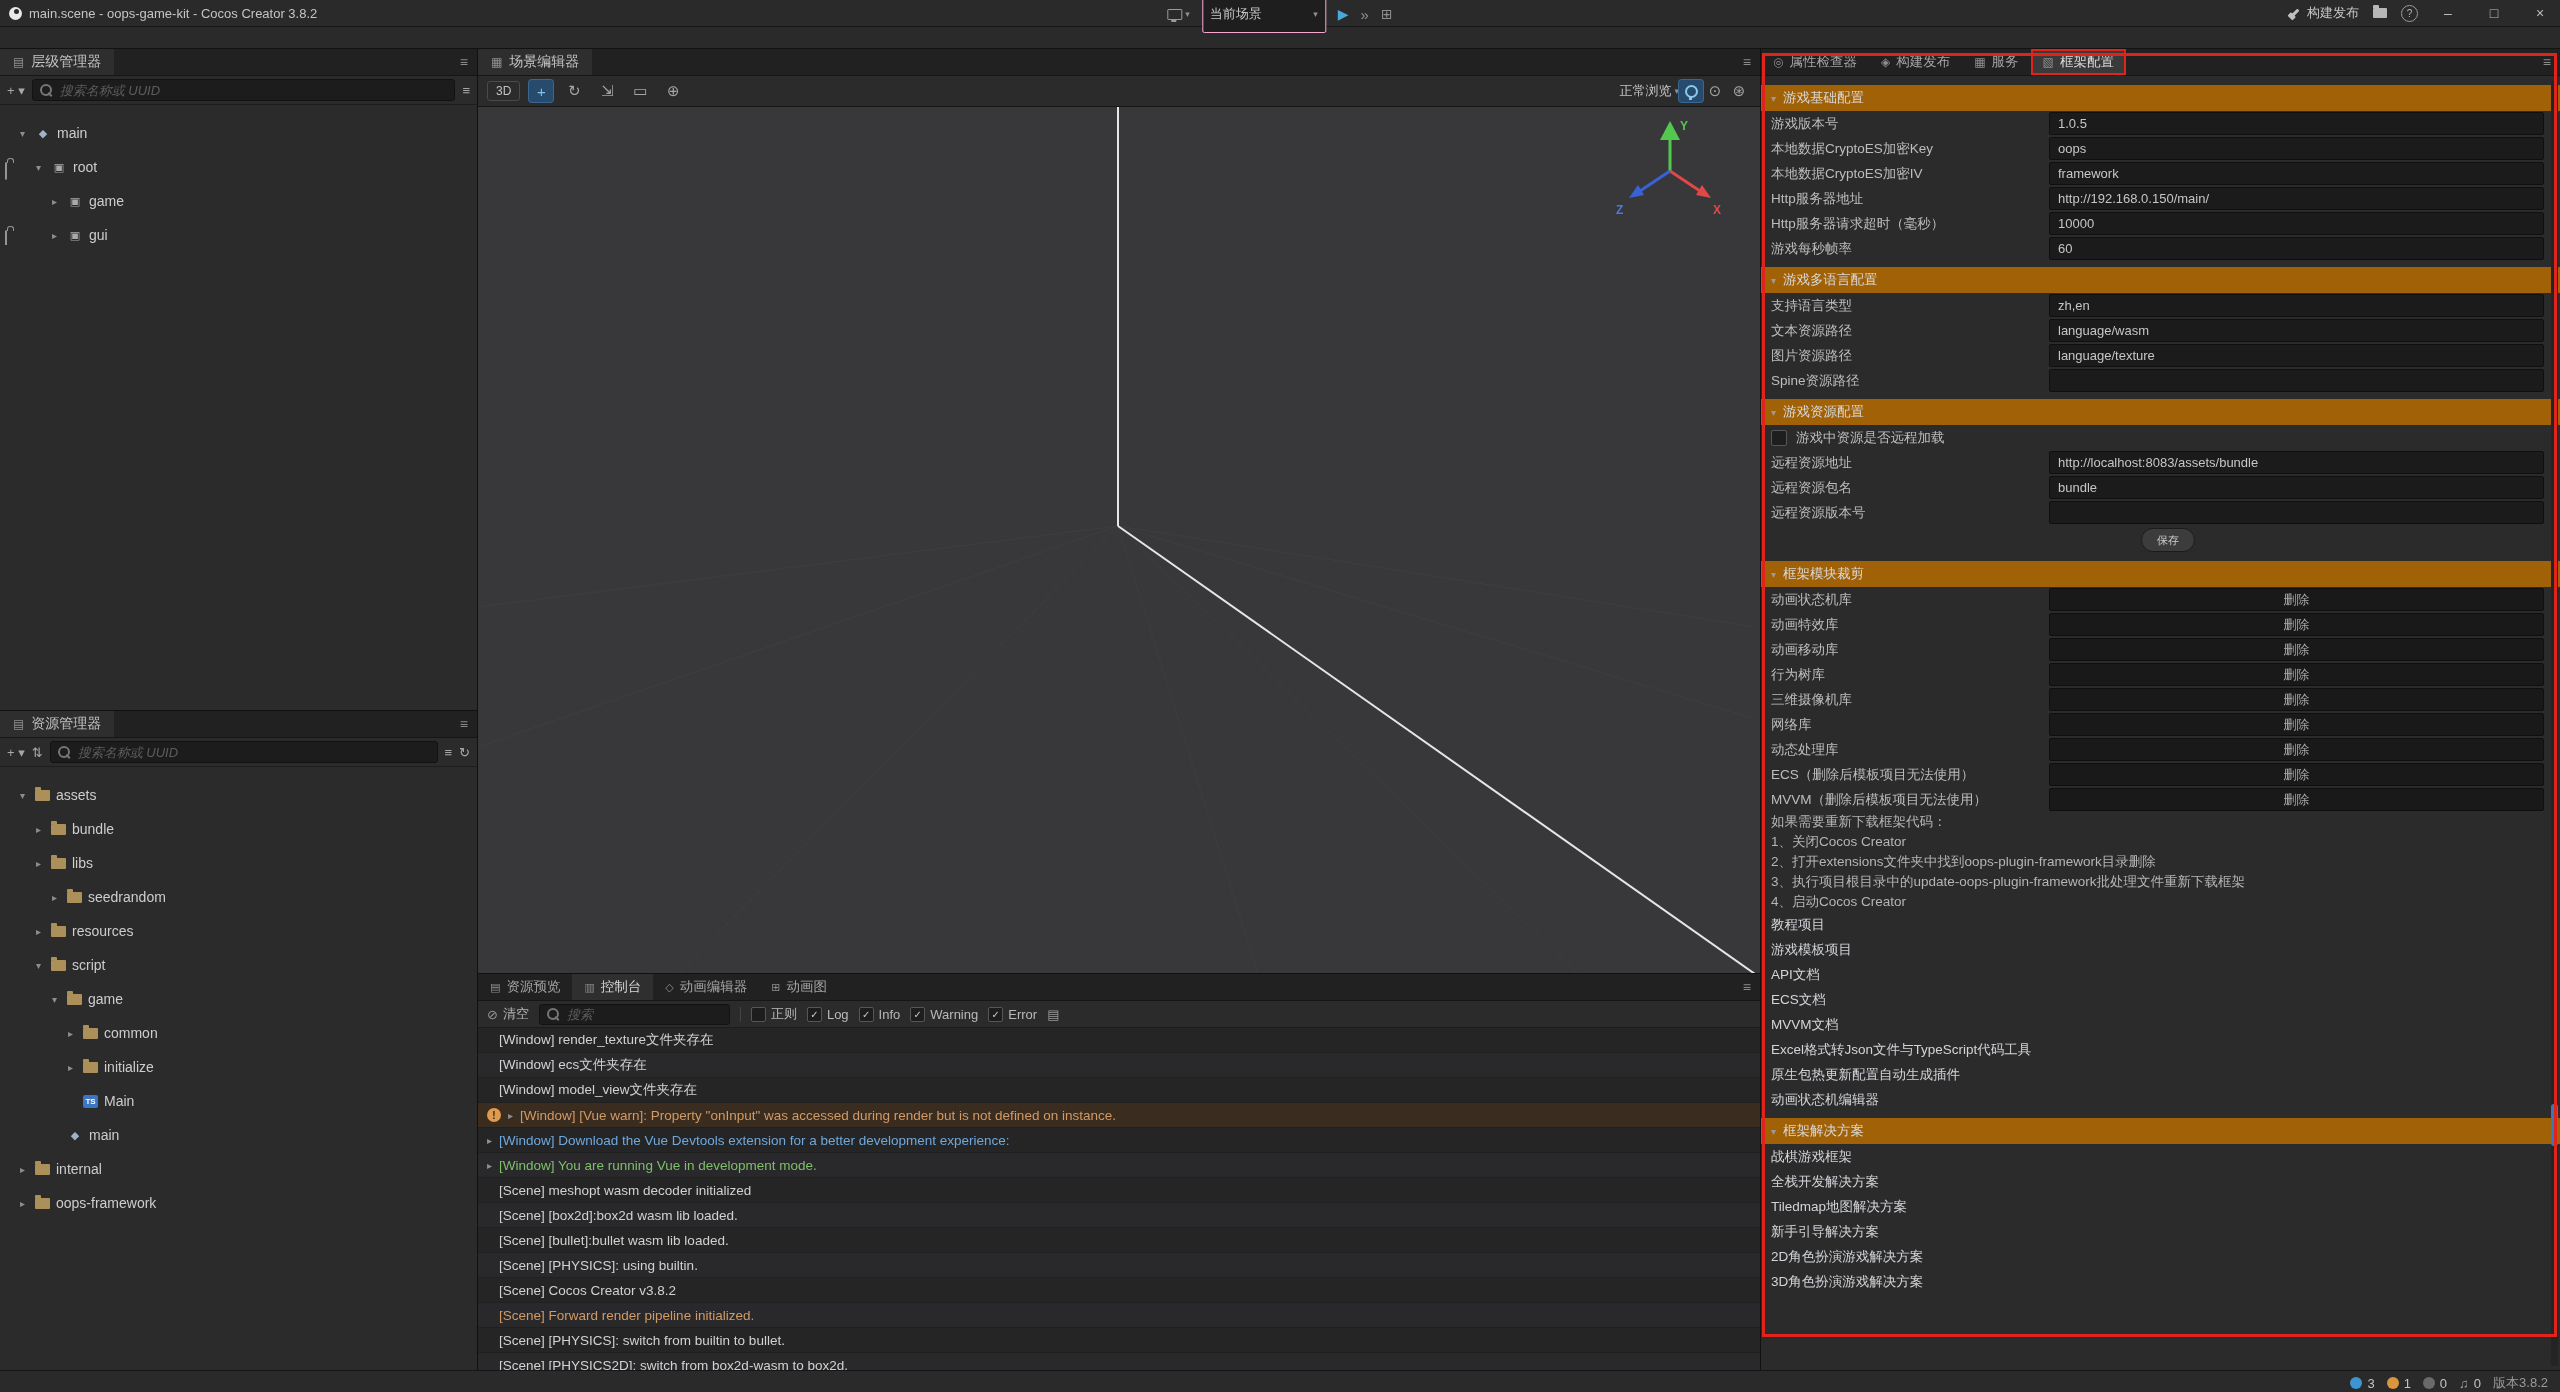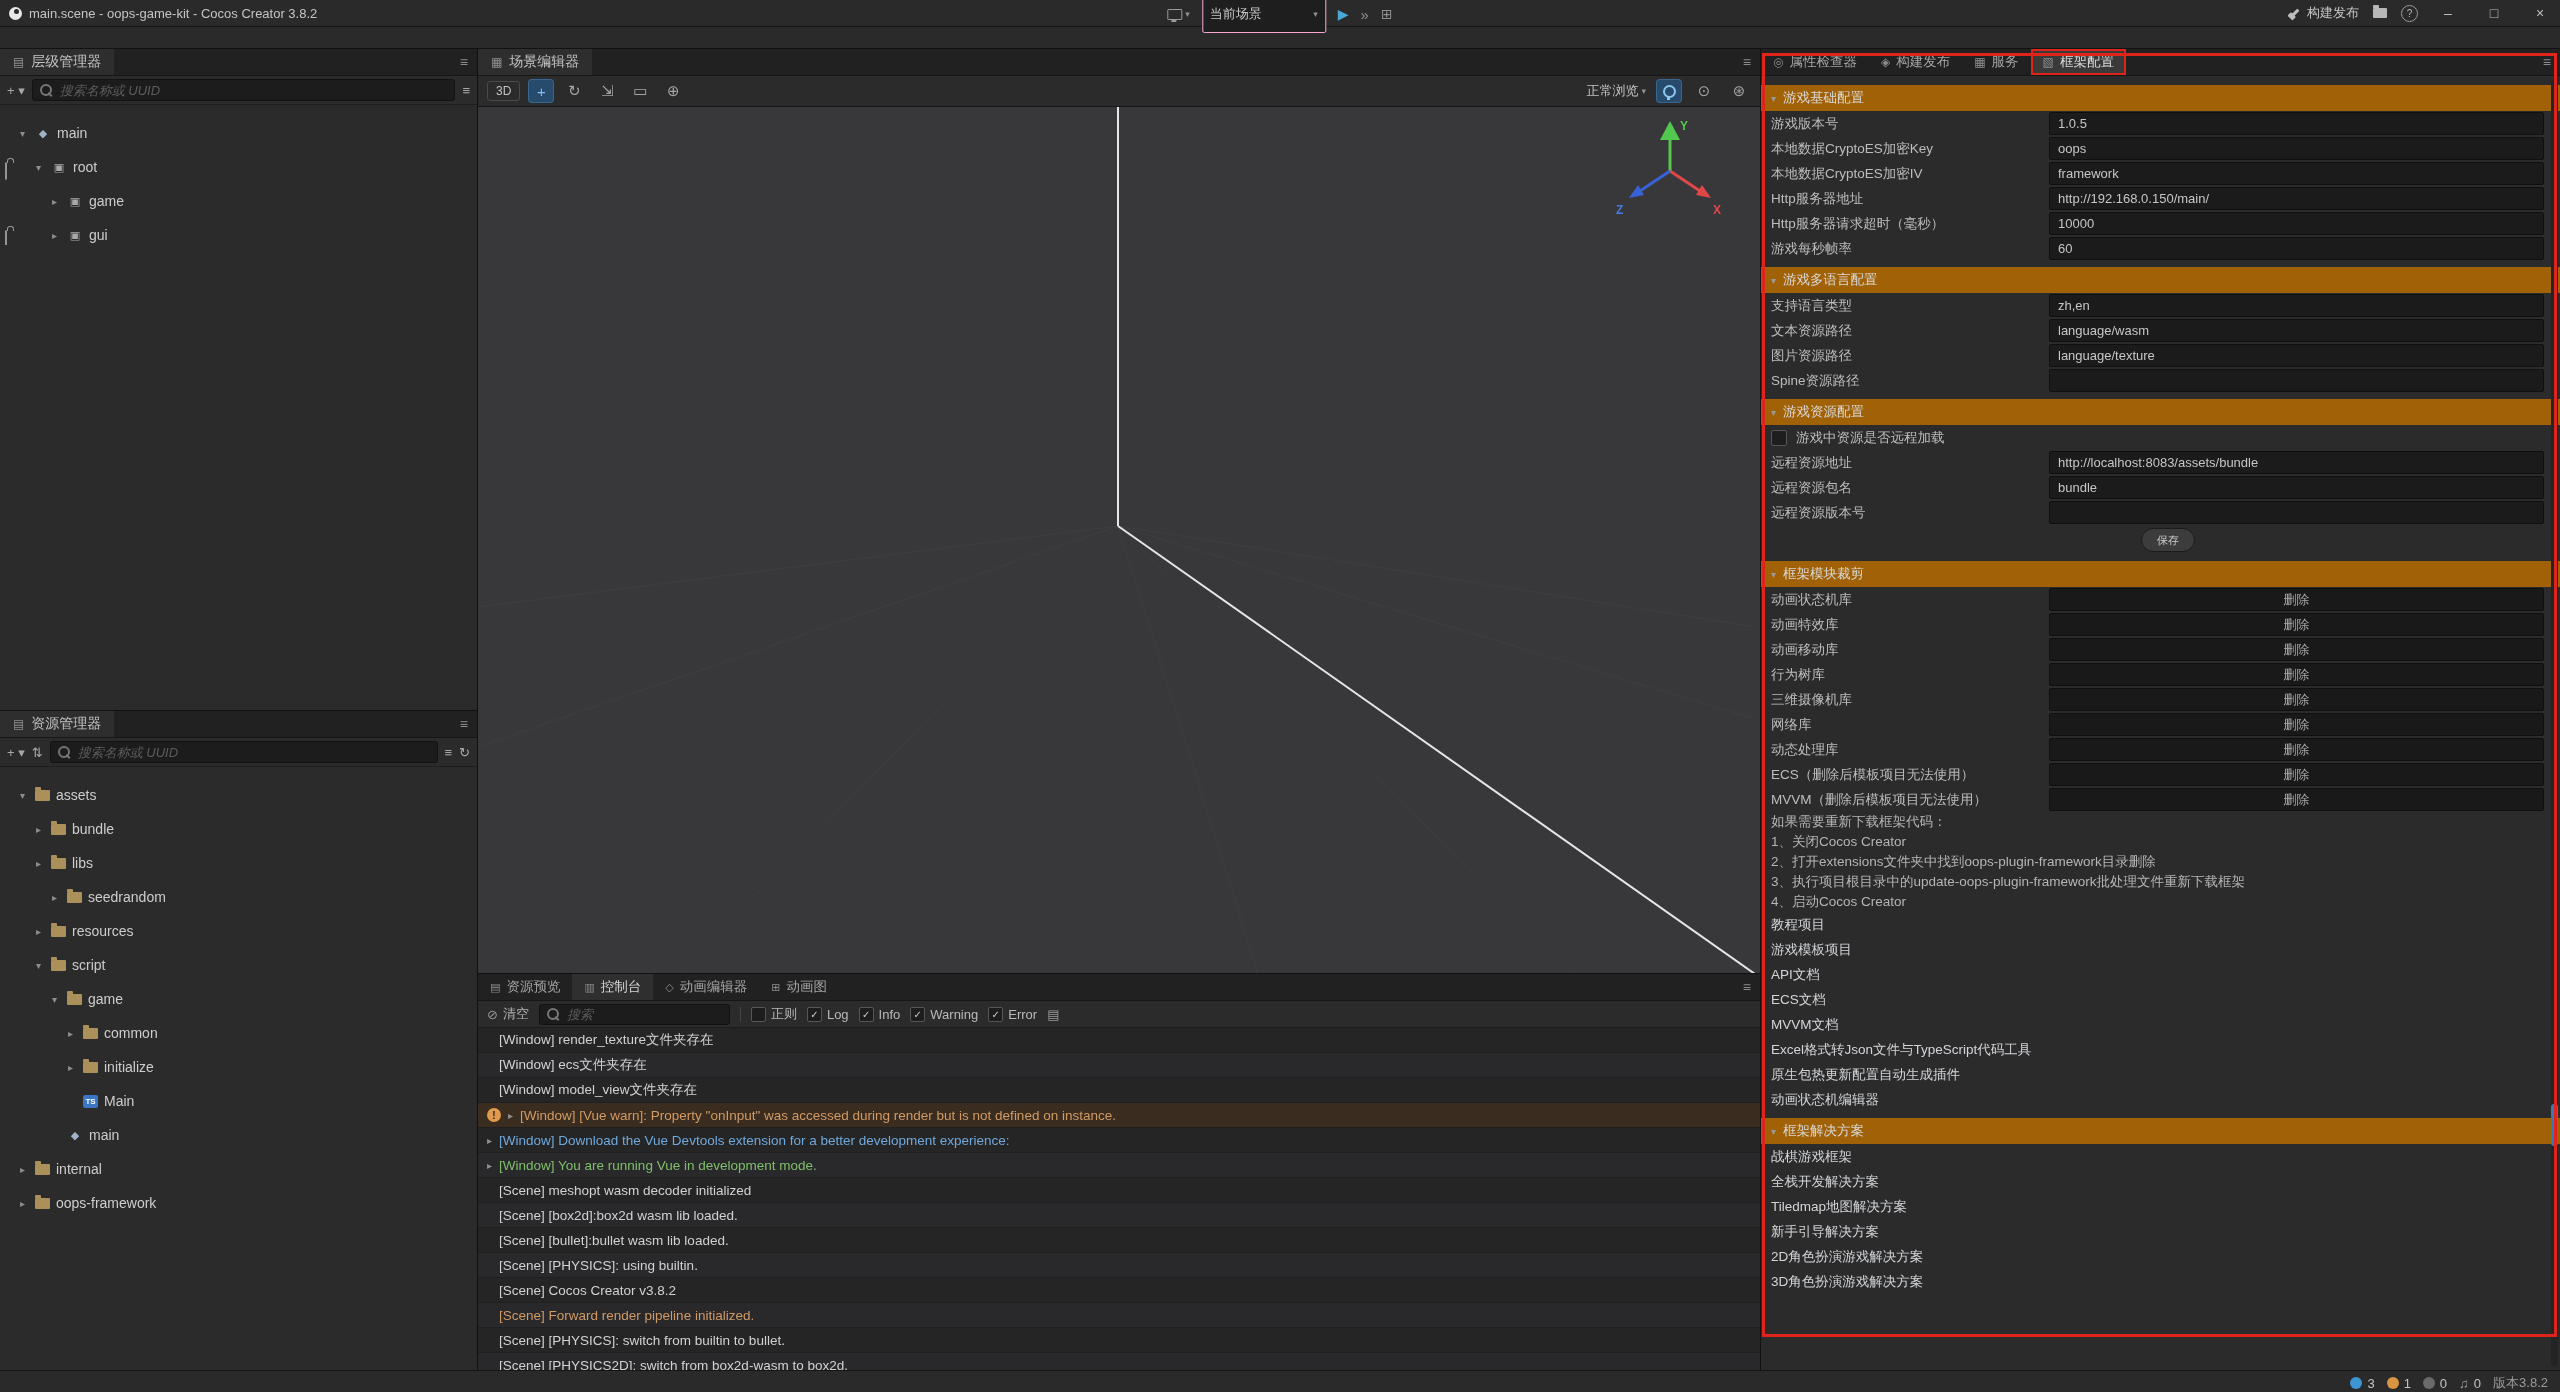--- a/index.html
+++ b/index.html
@@ -71,21 +71,21 @@
   .icon-ts .ic::before{content:"TS";color:#fff;font-size:8px;font-weight:bold;}
   .lockwrap{position:absolute;left:5px;top:6px;display:none;}
   .titem.locked .lockwrap{display:block;}
   .lock{width:9px;height:7px;border:1px solid #949494;border-radius:1px;position:relative;}
   .lock::before{content:'';position:absolute;width:5px;height:4px;border:1px solid #949494;border-bottom:none;border-radius:3px 3px 0 0;left:1px;top:-5px;}
   
   .scene-toolbar{height:30px;background:#2b2b2b;border-bottom:1px solid #161616;display:flex;align-items:center;gap:9px;padding:0 9px;flex:none;}
   .tool3d{border:1px solid #4a4a4a;border-radius:3px;padding:2px 8px;font-size:12px;color:#c2c2c2;}
   .tool-ic{width:24px;height:22px;display:flex;align-items:center;justify-content:center;color:#a5a5a5;font-size:15px;border-radius:3px;}
   .tool-ic.active{background:#274b6d;color:#7fc0f0;box-shadow:0 0 0 1px #38678f;}
-  .st-right{margin-left:auto;display:flex;align-items:center;gap:11px;}
+  .st-right{margin-left:auto;display:flex;align-items:center;}
   .view-mode{display:flex;align-items:center;font-size:13px;color:#c2c2c2;}
   .bulb-wrap{width:24px;height:22px;border-radius:3px;background:#274b6d;display:flex;align-items:center;justify-content:center;box-shadow:0 0 0 1px #38678f;}
   .bulb{width:9px;height:9px;border:2px solid #8ec7ee;border-radius:50%;position:relative;}
   .bulb::after{content:'';position:absolute;left:2px;bottom:-4px;width:3px;height:3px;background:#8ec7ee;}
   .viewport{flex:1;position:relative;background:#38383b;overflow:hidden;}
   .viewport svg.lines{position:absolute;left:0;top:0;}
   .gizmo{position:absolute;right:30px;top:6px;}
   
   .console-tabs{height:26px;background:#212121;display:flex;align-items:center;flex:none;border-bottom:1px solid #161616;}
   .ctab{height:26px;display:flex;align-items:center;gap:6px;padding:0 12px;font-size:13.5px;color:#a5a5a5;}

